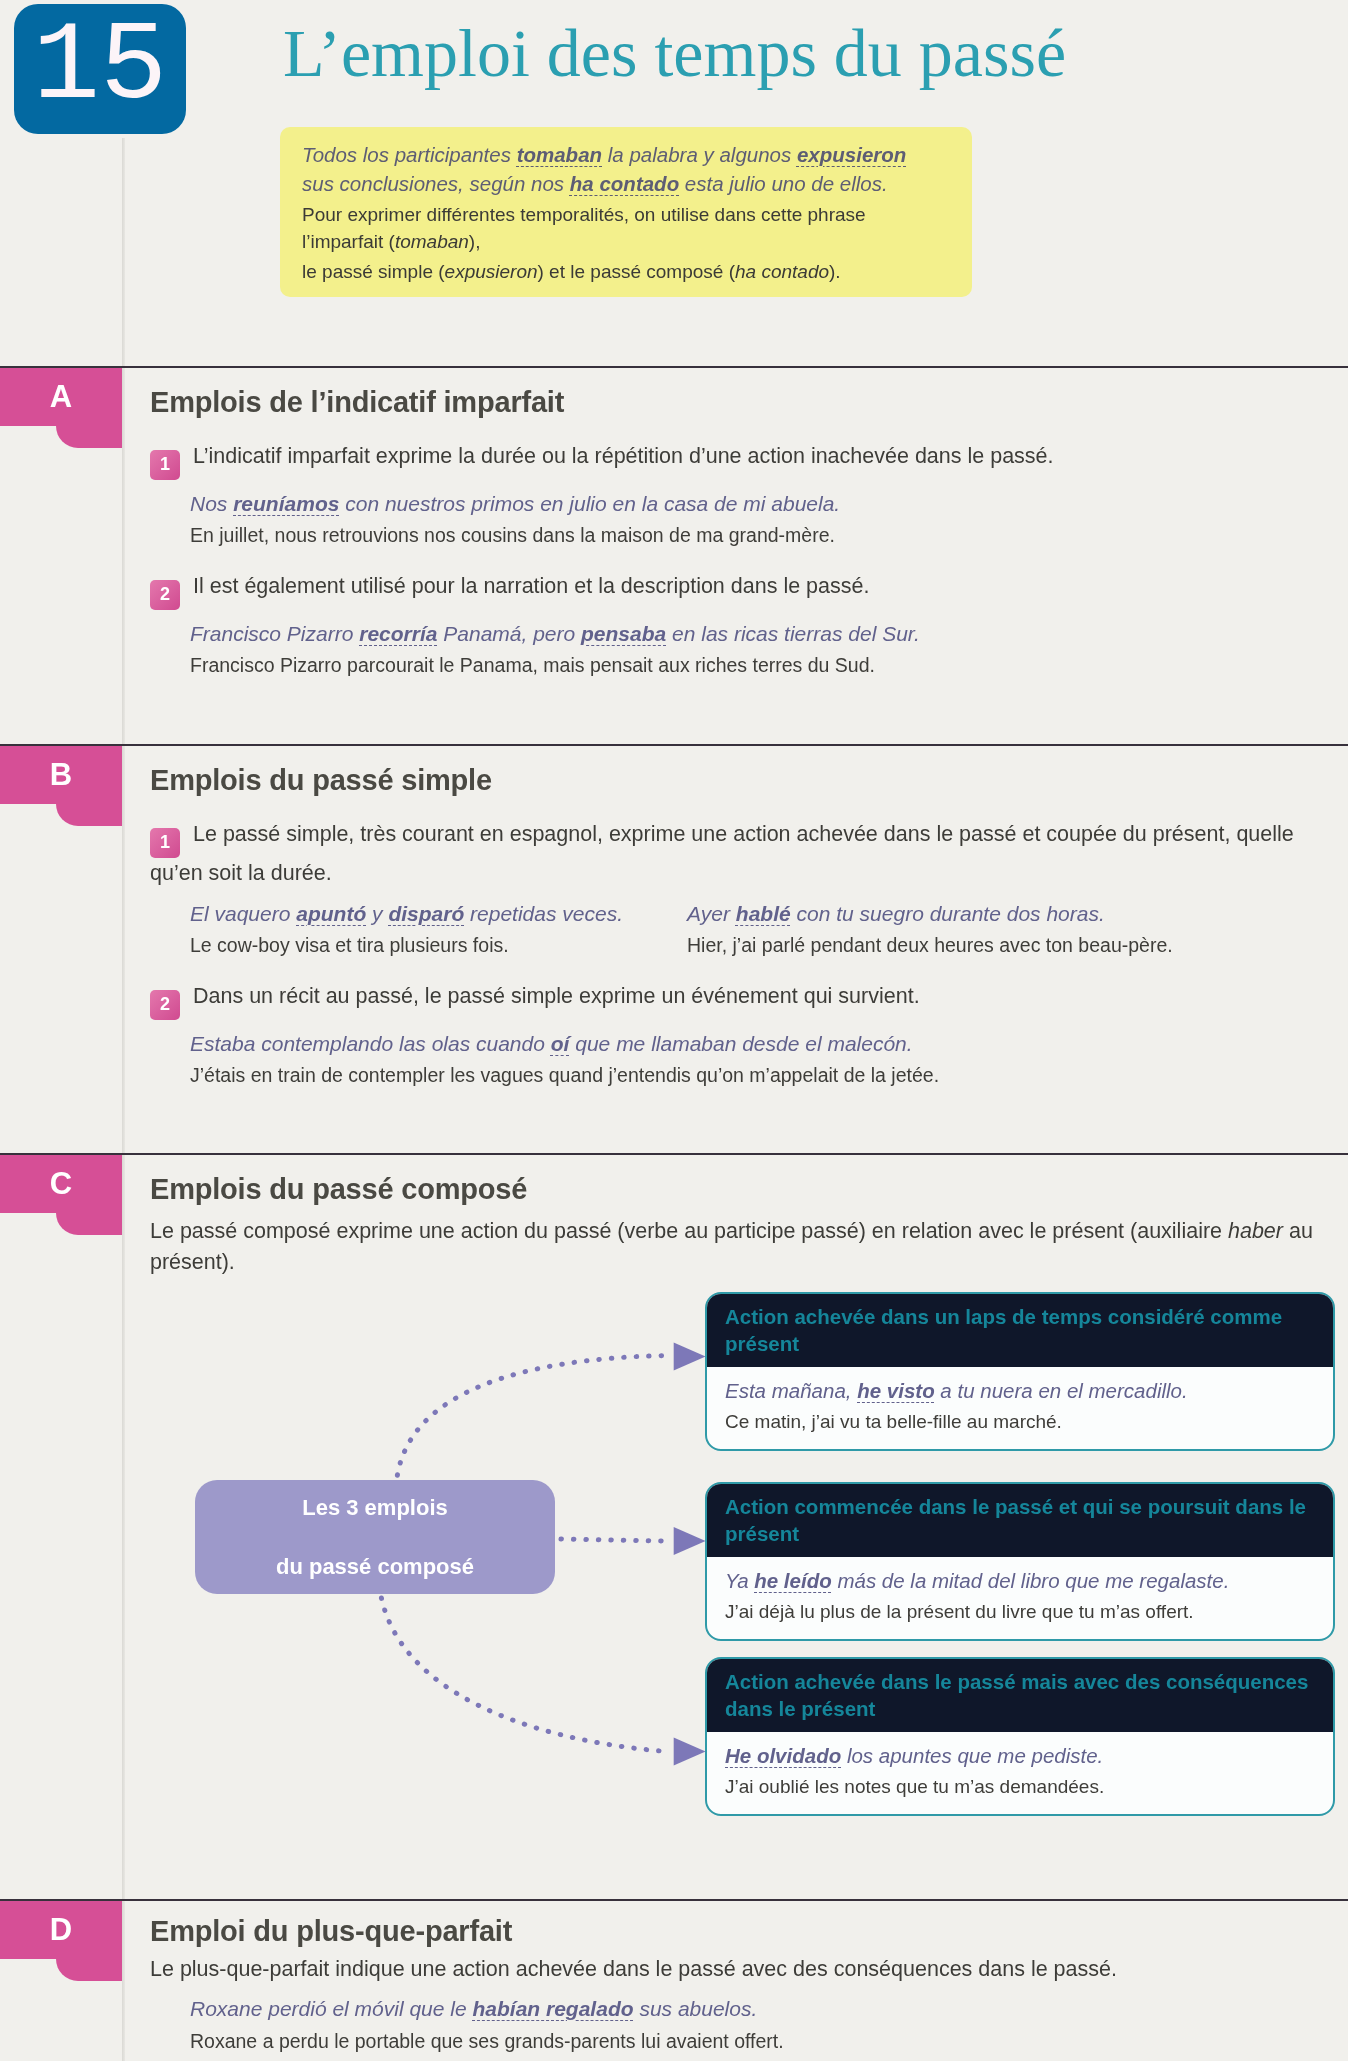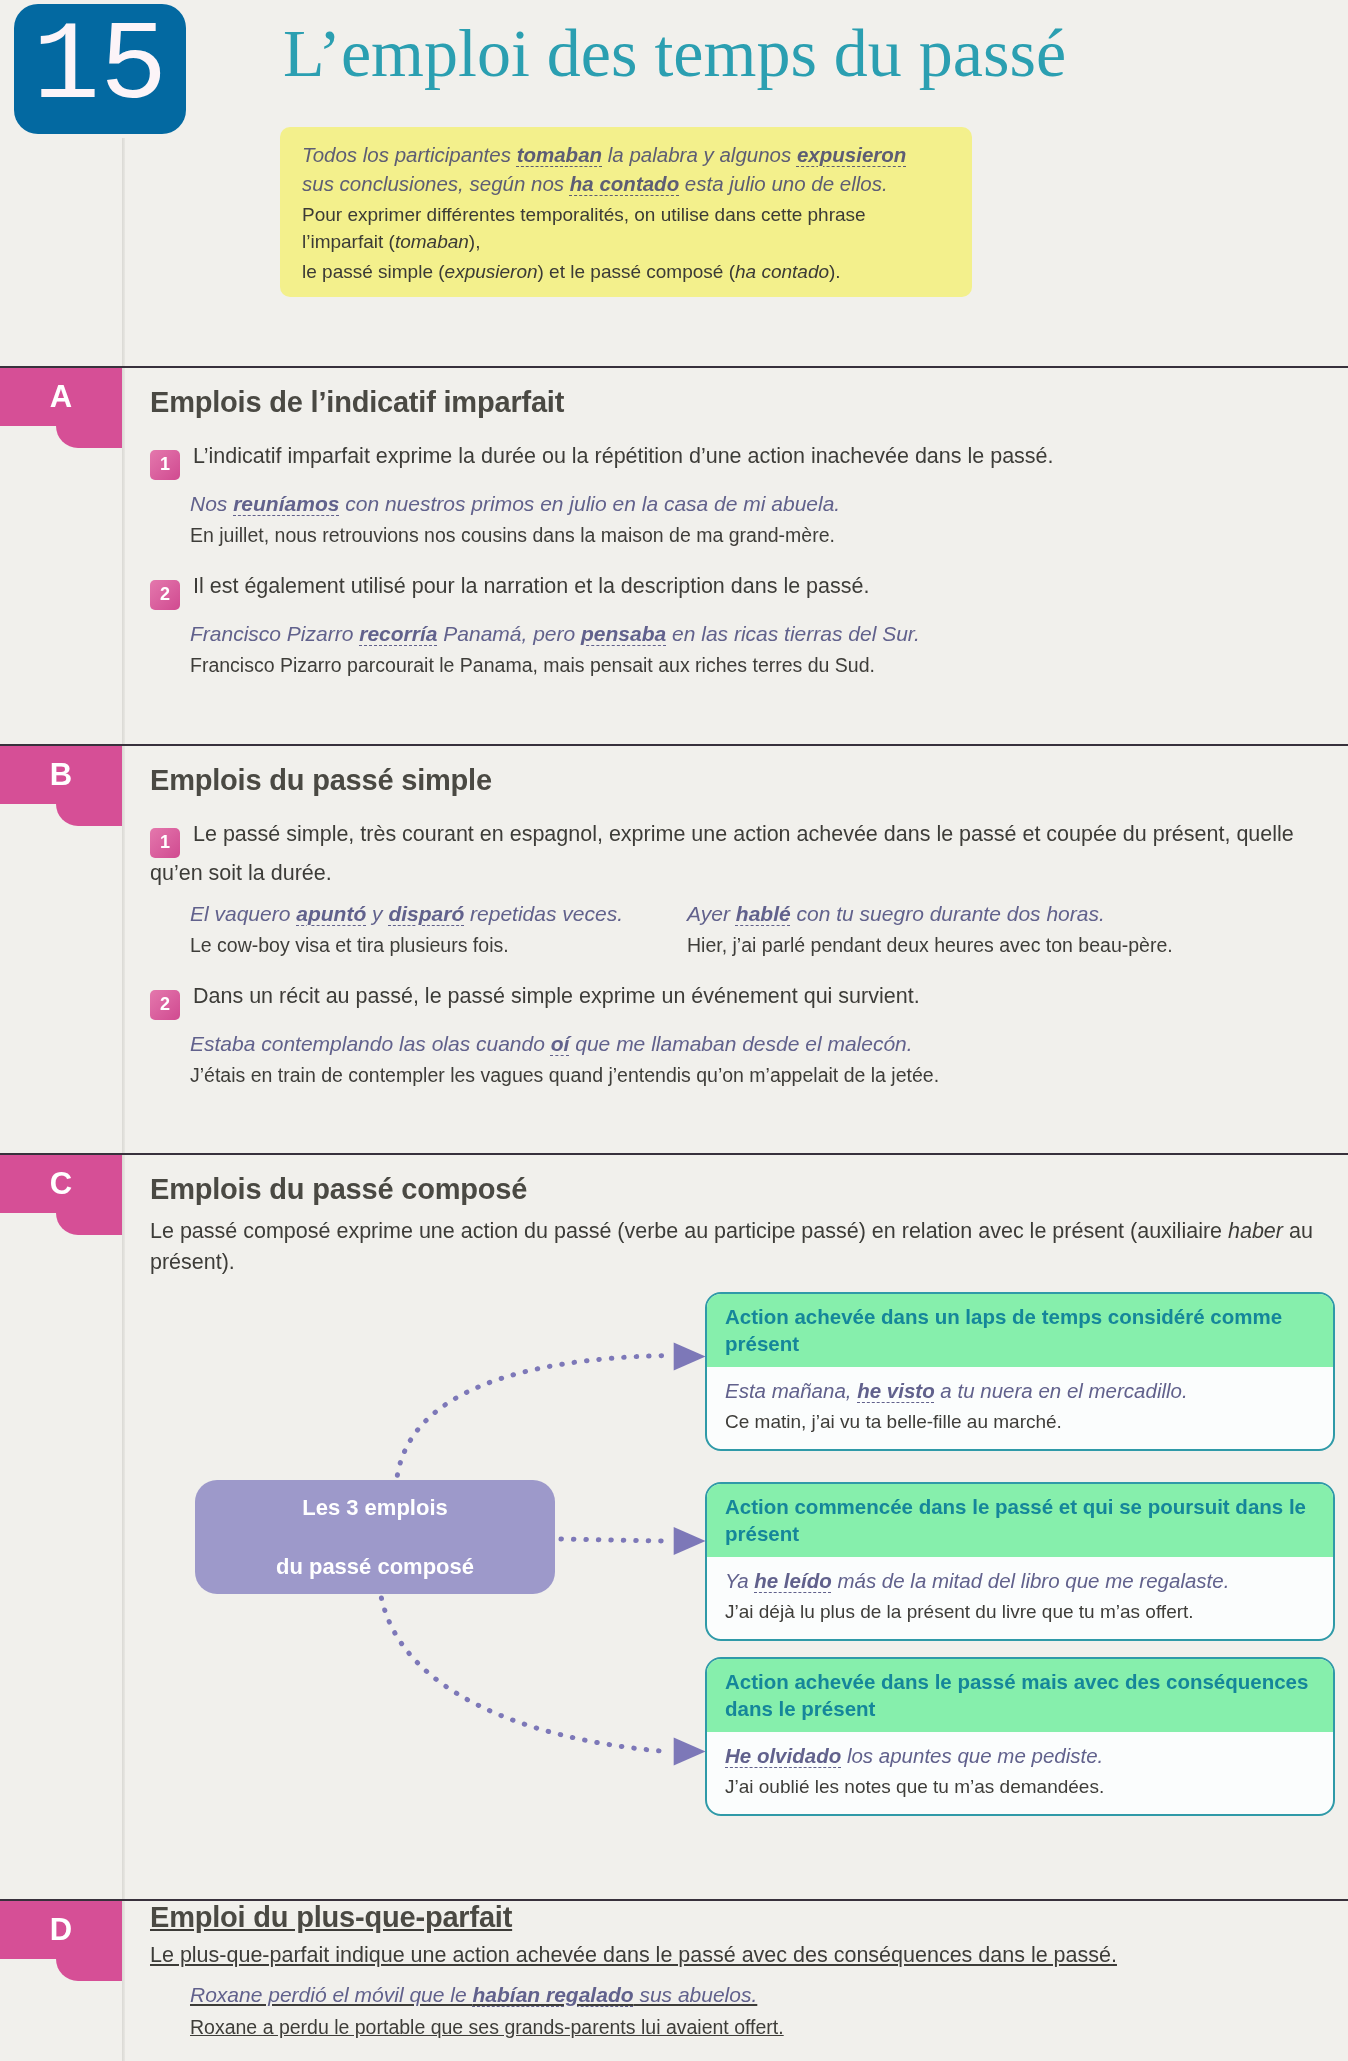--- a/index.html
+++ b/index.html
@@ -72,21 +72,21 @@
     background:#9d99ca; border-radius:22px; color:#fff; font-weight:700;
     font-size:22px; line-height:1.35; text-align:center;
     display:flex; flex-direction:column; align-items:center; justify-content:center;gap:29px;
   }
   .tbox {
     position:absolute; left:555px; width:630px; box-sizing:border-box;
     border:2.5px solid #2f9aa8; border-radius:16px; background:#fbfdfd; overflow:hidden;
   }
   .tbox-1 { top:0; min-height:150px; } .tbox-2 { top:190px; min-height:153px; } .tbox-3 { top:365px; min-height:158px; }
   .tbox-header {
-    background:#86efac; color:#15869a; font-weight:700; font-size:20.5px;
+    background:#0f172a; color:#15869a; font-weight:700; font-size:20.5px;
     line-height:1.32; padding:9px 18px 10px;
   }
   .tbox-body { padding:10px 18px 13px; }
   .tbox-body .es-line { font-size:20.5px; }
   .tbox-body .fr-line { font-size:19px; }
   .arrows { position:absolute; left:0; top:0; width:100%; height:100%; pointer-events:none; }
 </style>
 </head>
 <body>
 
@@ -198,21 +198,21 @@
             <div class="es-line"><span class="hl">He olvidado</span><span> los apuntes que me pediste.</span></div>
             <div class="fr-line">J’ai oublié les notes que tu m’as demandées.</div>
           </div>
         </div>
       </div>
     </div>
   </section>
 
   <section class="sec sec-d">
     <div class="sec-tab">D</div>
-    <div class="sec-body" style="padding-top:0;text-decoration:underline;">
+    <div class="sec-body" style="padding-top:14px;">
       <h2 class="sec-heading">Emploi du plus-que-parfait</h2>
       <p class="sec-intro" style="margin-top:6px;">Le plus-que-parfait indique une action achevée dans le passé avec des conséquences dans le passé.</p>
       <div class="example">
         <div class="es-line"><span>Roxane perdió el móvil que le </span><span class="hl">habían regalado</span><span> sus abuelos.</span></div>
         <div class="fr-line">Roxane a perdu le portable que ses grands-parents lui avaient offert.</div>
       </div>
     </div>
   </section>
 </div>
 

